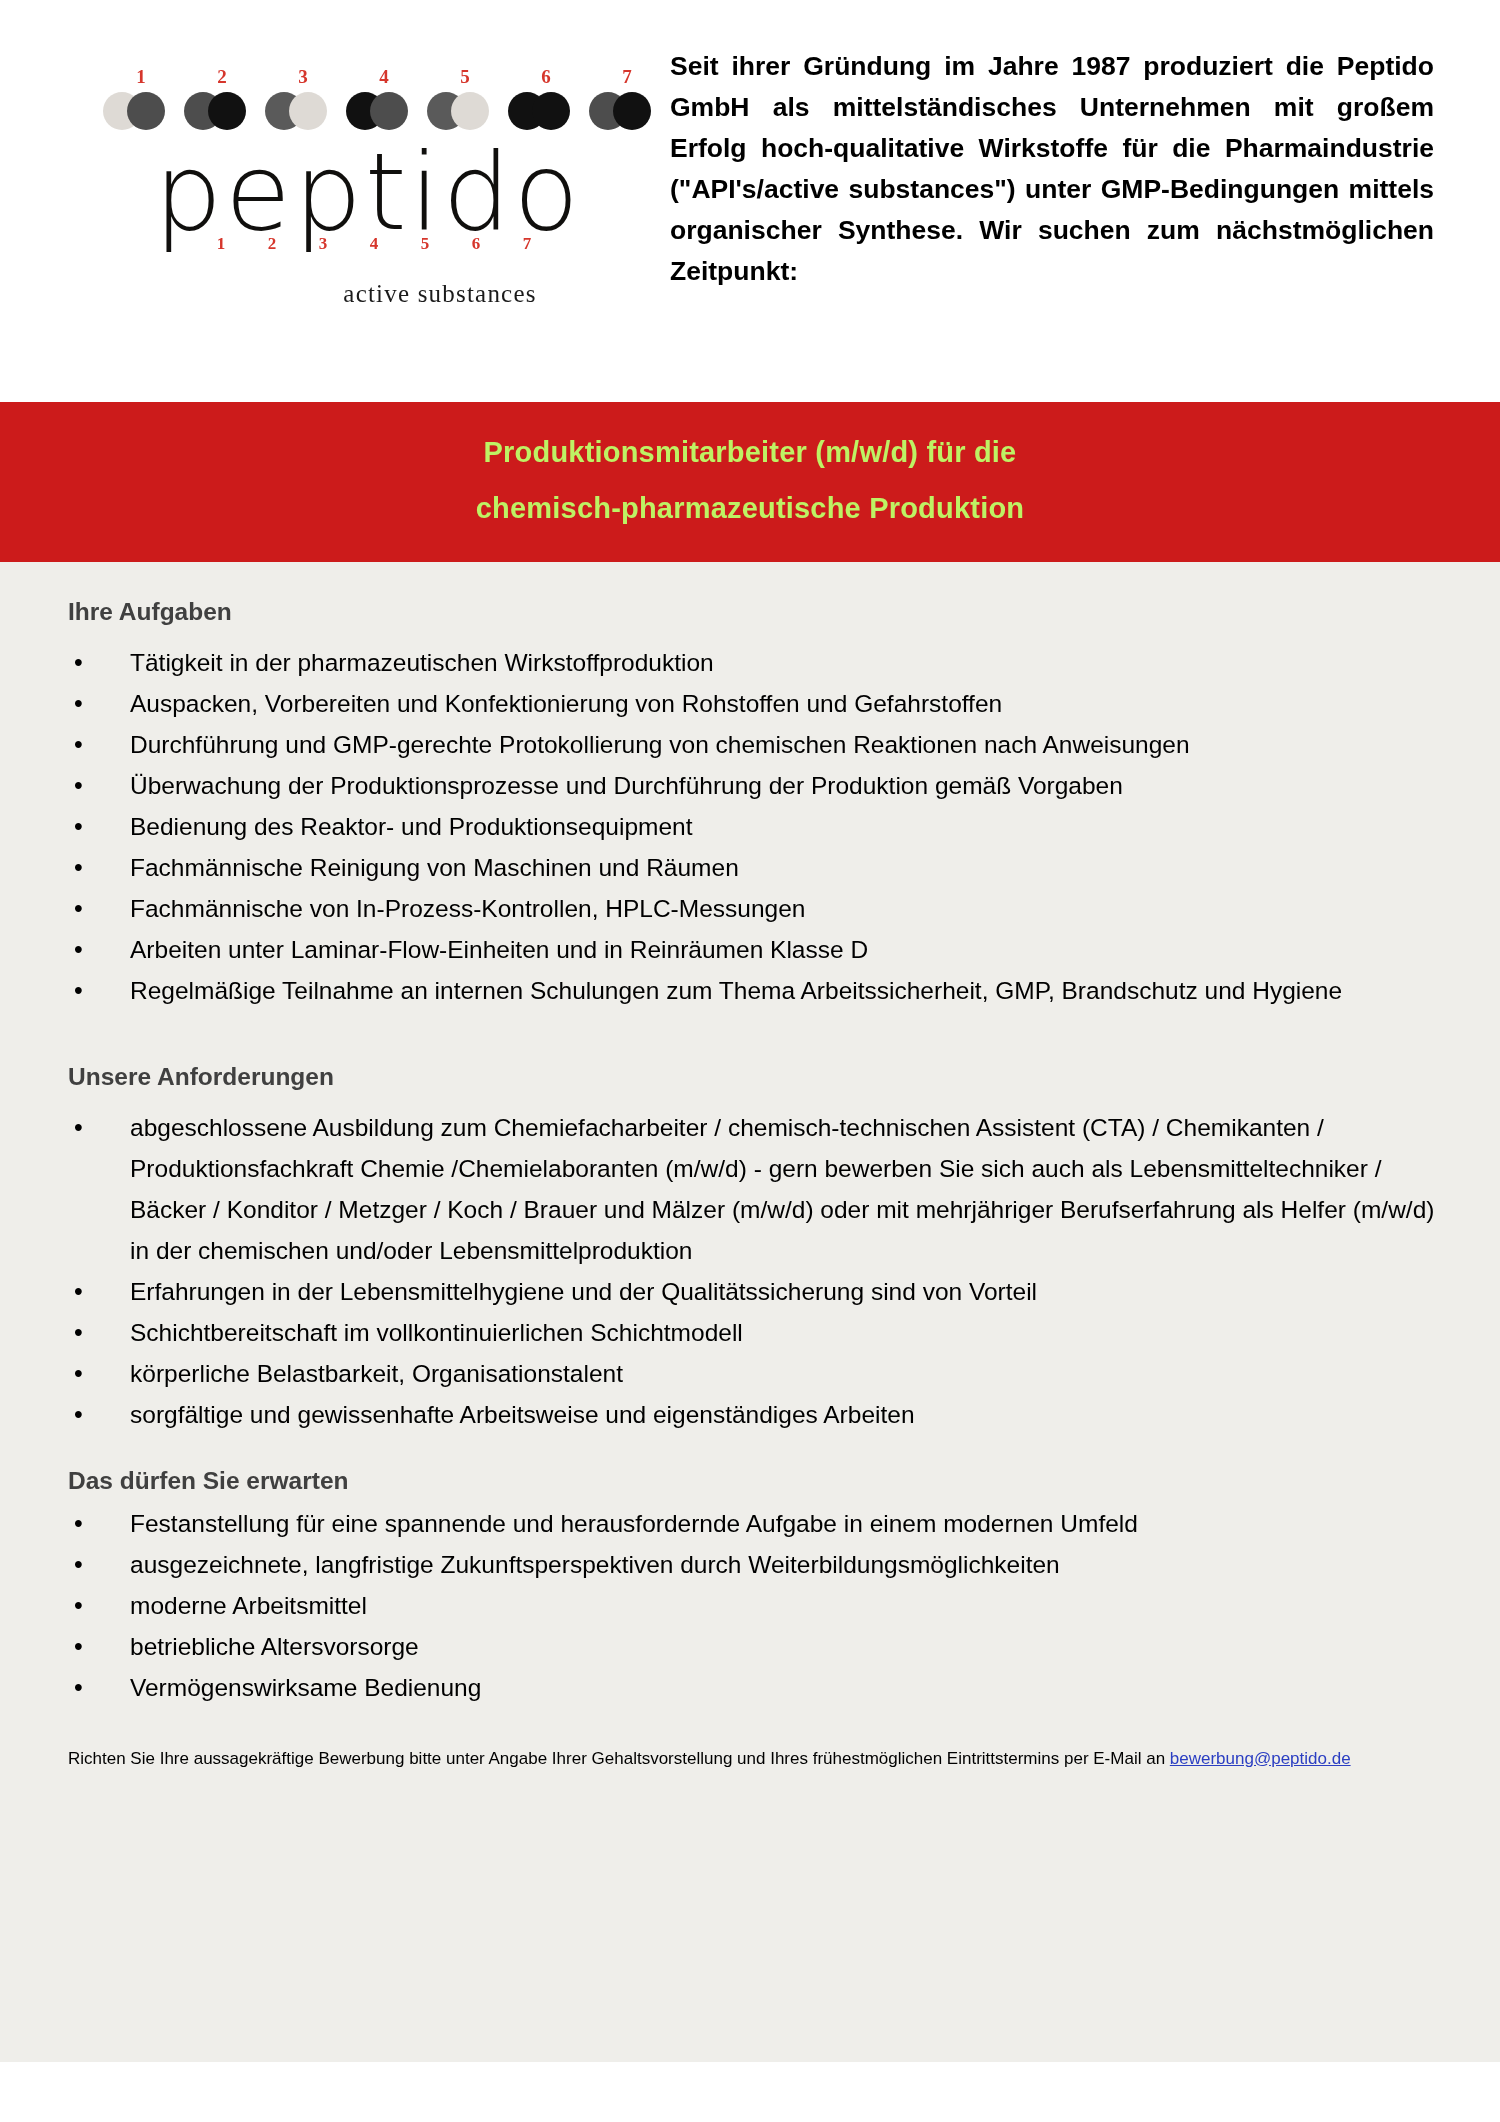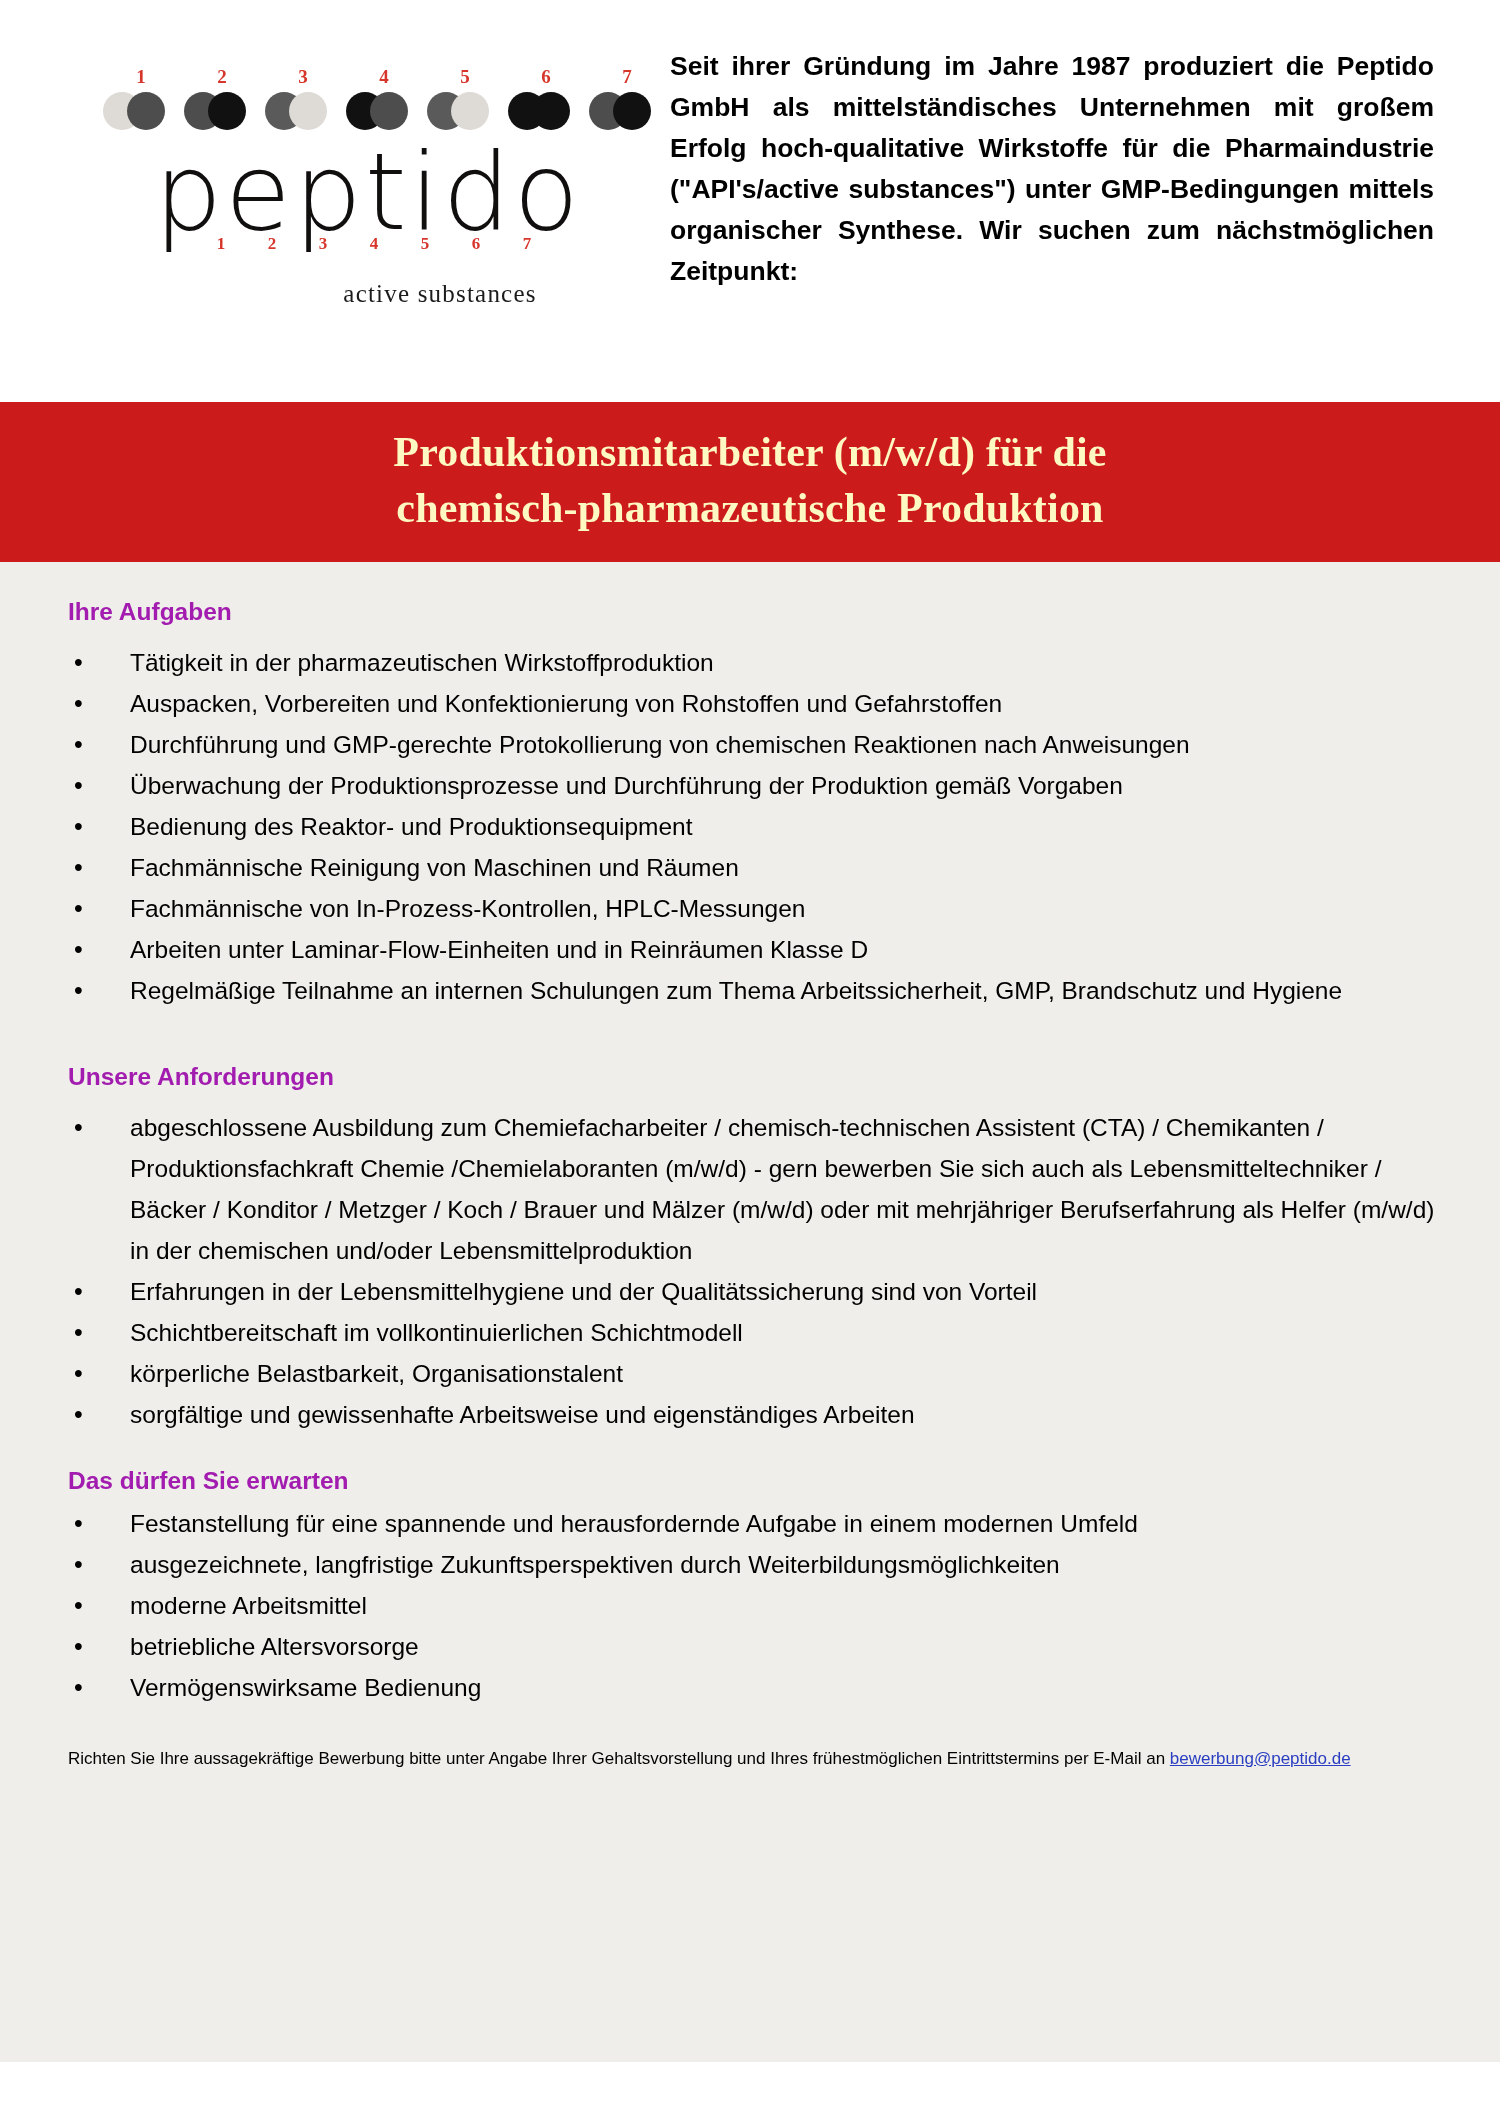--- a/index.html
+++ b/index.html
@@ -138,42 +138,42 @@
 
   
   .banner {
     background: #cc1b1b;
     padding: 22px 40px 26px 40px;
     text-align: center;
     margin-top: 22px;
   }
   .banner h1 {
     margin: 0;
-    font-family: Liberation Serif, serif;
-    font-weight: 700;
-    font-size: 42px;
+    font-family: Liberation Sans, sans-serif;
+    font-weight: 700;
+    font-size: 29px;
     line-height: 56px;
-    color: #fef9c3;
+    color: #bef264;
     letter-spacing: 0.2px;
   }
   .banner h1 .ln { display: block; }
 
   
   .content {
     background: #efeeea;
     padding: 34px 58px 52px 58px;
     min-height: 1500px;
     box-sizing: border-box;
   }
 
   .section-title {
     font-family: "Liberation Sans", sans-serif;
     font-weight: 700;
     font-size: 24.5px;
-    color: #a21caf;
+    color: #404040;
     margin: 0 0 14px 10px;
     line-height: 1.3;
   }
   .section-title.tight { margin-bottom: 6px; }
 
   ul.bullets {
     list-style: none;
     margin: 0;
     padding: 0;
   }

